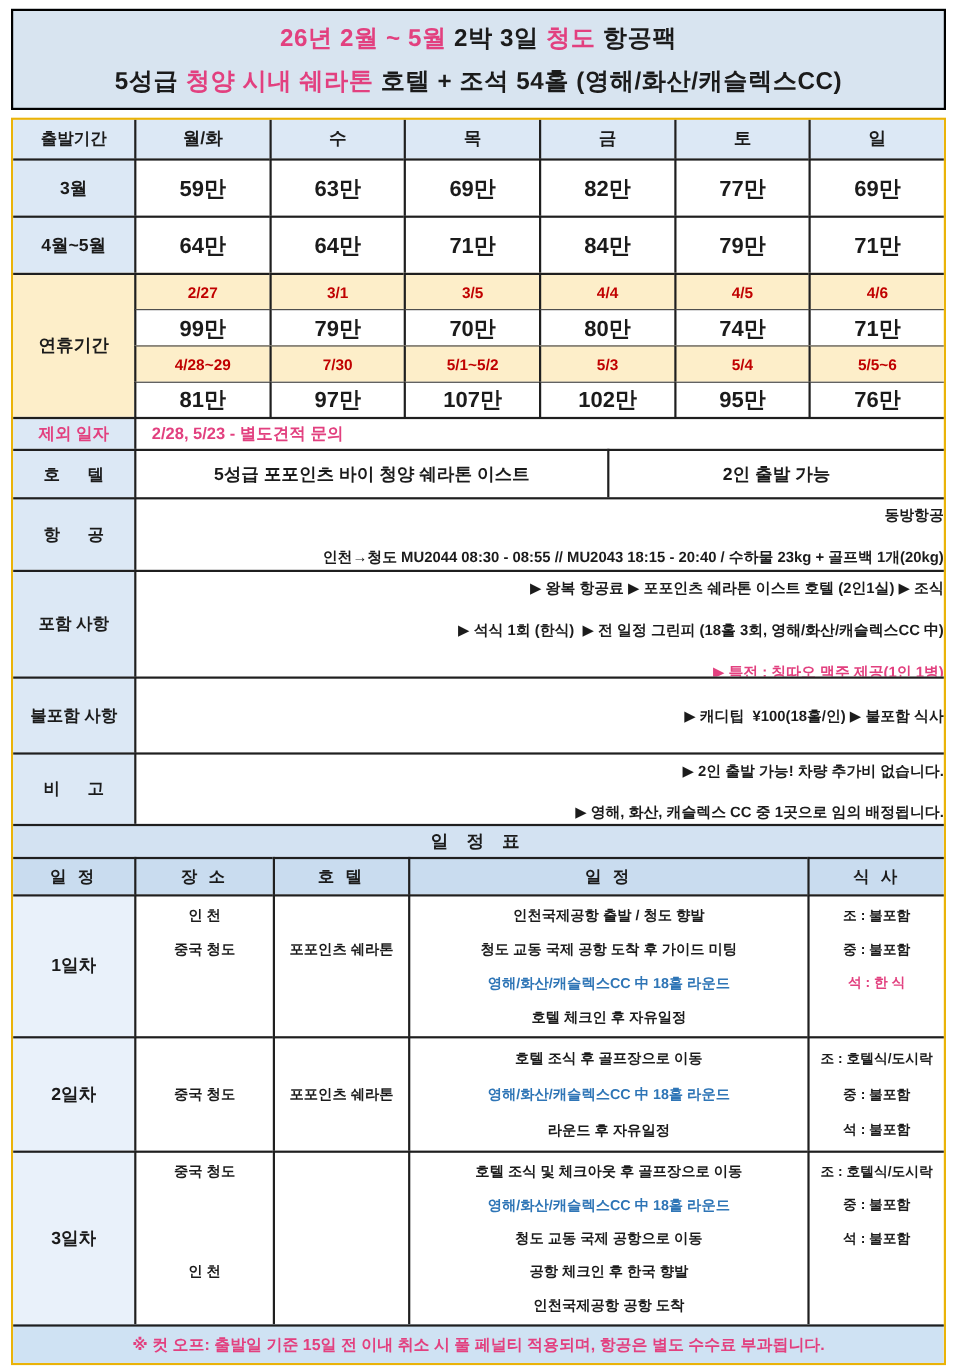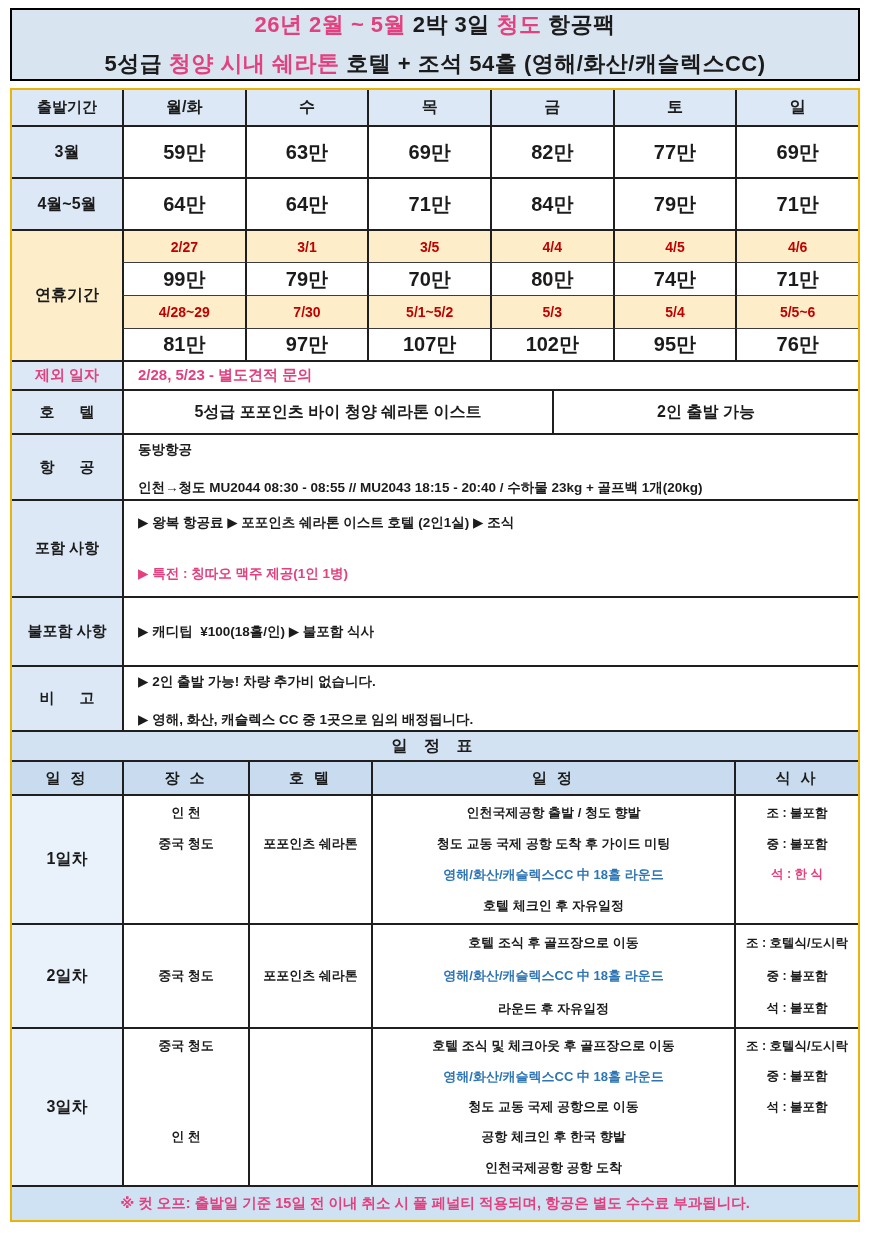--- a/index.html
+++ b/index.html
@@ -10,21 +10,21 @@
   *{margin:0;padding:0;box-sizing:border-box;}
   html,body{background:#fff;}
   body{
     width:870px;height:1242px;overflow:hidden;
     font-family:"Liberation Sans","DejaVu Sans",sans-serif;
     font-weight:700;color:#1b1b1b;
   }
   .page{position:relative;width:870px;height:1242px;padding:8px 10px;}
   
   .hero{
-    height:73px;border:2px solid #000;background:var(--bg-header);
+    height:92px;border:2px solid #000;background:var(--bg-header);
     display:flex;flex-direction:column;align-items:center;justify-content:center;
     gap:9px;margin-bottom:7px;
   }
   .hero-line{font-size:22px;white-space:pre;letter-spacing:.5px;}
   
   .tbl{border:2px solid #eab308;background:#fff;}
   .sec{display:grid;}
   .g7{grid-template-columns:110px repeat(6,1fr);}
   .g2{grid-template-columns:110px 1fr;}
   .g3{grid-template-columns:110px 430px 1fr;}
@@ -39,21 +39,21 @@
   .nt .c{border-top:none;}
   .c.thin{border-top:1px solid #3c3c3c;}
   .lblbg{background:var(--bg-label);}
   .cream{background:var(--bg-cream);}
   .hdr{font-size:16px;}
   .pricev{font-size:20px;}
   .rowlbl{font-size:16px;}
   .datev{font-size:14px;color:var(--red);}
   .lbl{font-size:15px;white-space:pre;}
   .leftcell{justify-content:flex-start;text-align:left;padding-left:14px;}
-  .stack{flex-direction:column;align-items:flex-start;justify-content:space-around;padding:6px 0 6px 14px;gap:20px;}
+  .stack{flex-direction:column;align-items:flex-end;justify-content:space-around;padding:6px 0 6px 14px;gap:20px;}
   .stack .li{display:flex;align-items:center;font-size:13.5px;white-space:pre;text-align:left;}
   .flight1{font-size:13px;}
   .hotelv{font-size:16px;}
   .bar{background:var(--bg-bar);font-size:16px;letter-spacing:6px;}
   .ithead .c{background:var(--bg-ithead);font-size:15px;letter-spacing:3px;}
   .daylbl{background:var(--bg-day);font-size:16px;}
   .lines{flex-direction:column;align-items:stretch;justify-content:stretch;padding:2px 0;}
   .ln{flex:1;display:flex;align-items:center;justify-content:center;font-size:13px;white-space:pre;}
   .mealc .ln{font-size:12.5px;}
   .footer-c{background:var(--bg-footer);font-size:14.5px;color:var(--pink);}
@@ -143,20 +143,21 @@
       <div class="c stack">
         <div class="li flight1">동방항공</div>
         <div class="li" style="font-size:13.5px">인천→청도 MU2044 08:30 - 08:55 // MU2043 18:15 - 20:40 / 수하물 23kg + 골프백 1개(20kg)</div>
       </div>
     </div>
 
     <div class="sec g2" style="grid-template-rows:97px">
       <div class="c lbl lblbg fc">포함 사항</div>
       <div class="c stack">
         <div class="li c-black">▶ 왕복 항공료 ▶ 포포인츠 쉐라톤 이스트 호텔 (2인1실) ▶ 조식</div>
+        <div class="li c-black">▶ 석식 1회 (한식)  ▶ 전 일정 그린피 (18홀 3회, 영해/화산/캐슬렉스CC 中)</div>
         <div class="li c-pink">▶ 특전 : 칭따오 맥주 제공(1인 1병)</div>
       </div>
     </div>
 
     <div class="sec g2" style="grid-template-rows:69px">
       <div class="c lbl lblbg fc">불포함 사항</div>
       <div class="c stack">
         <div class="li c-black">▶ 캐디팁  ¥100(18홀/인) ▶ 불포함 식사</div>
       </div>
     </div>

